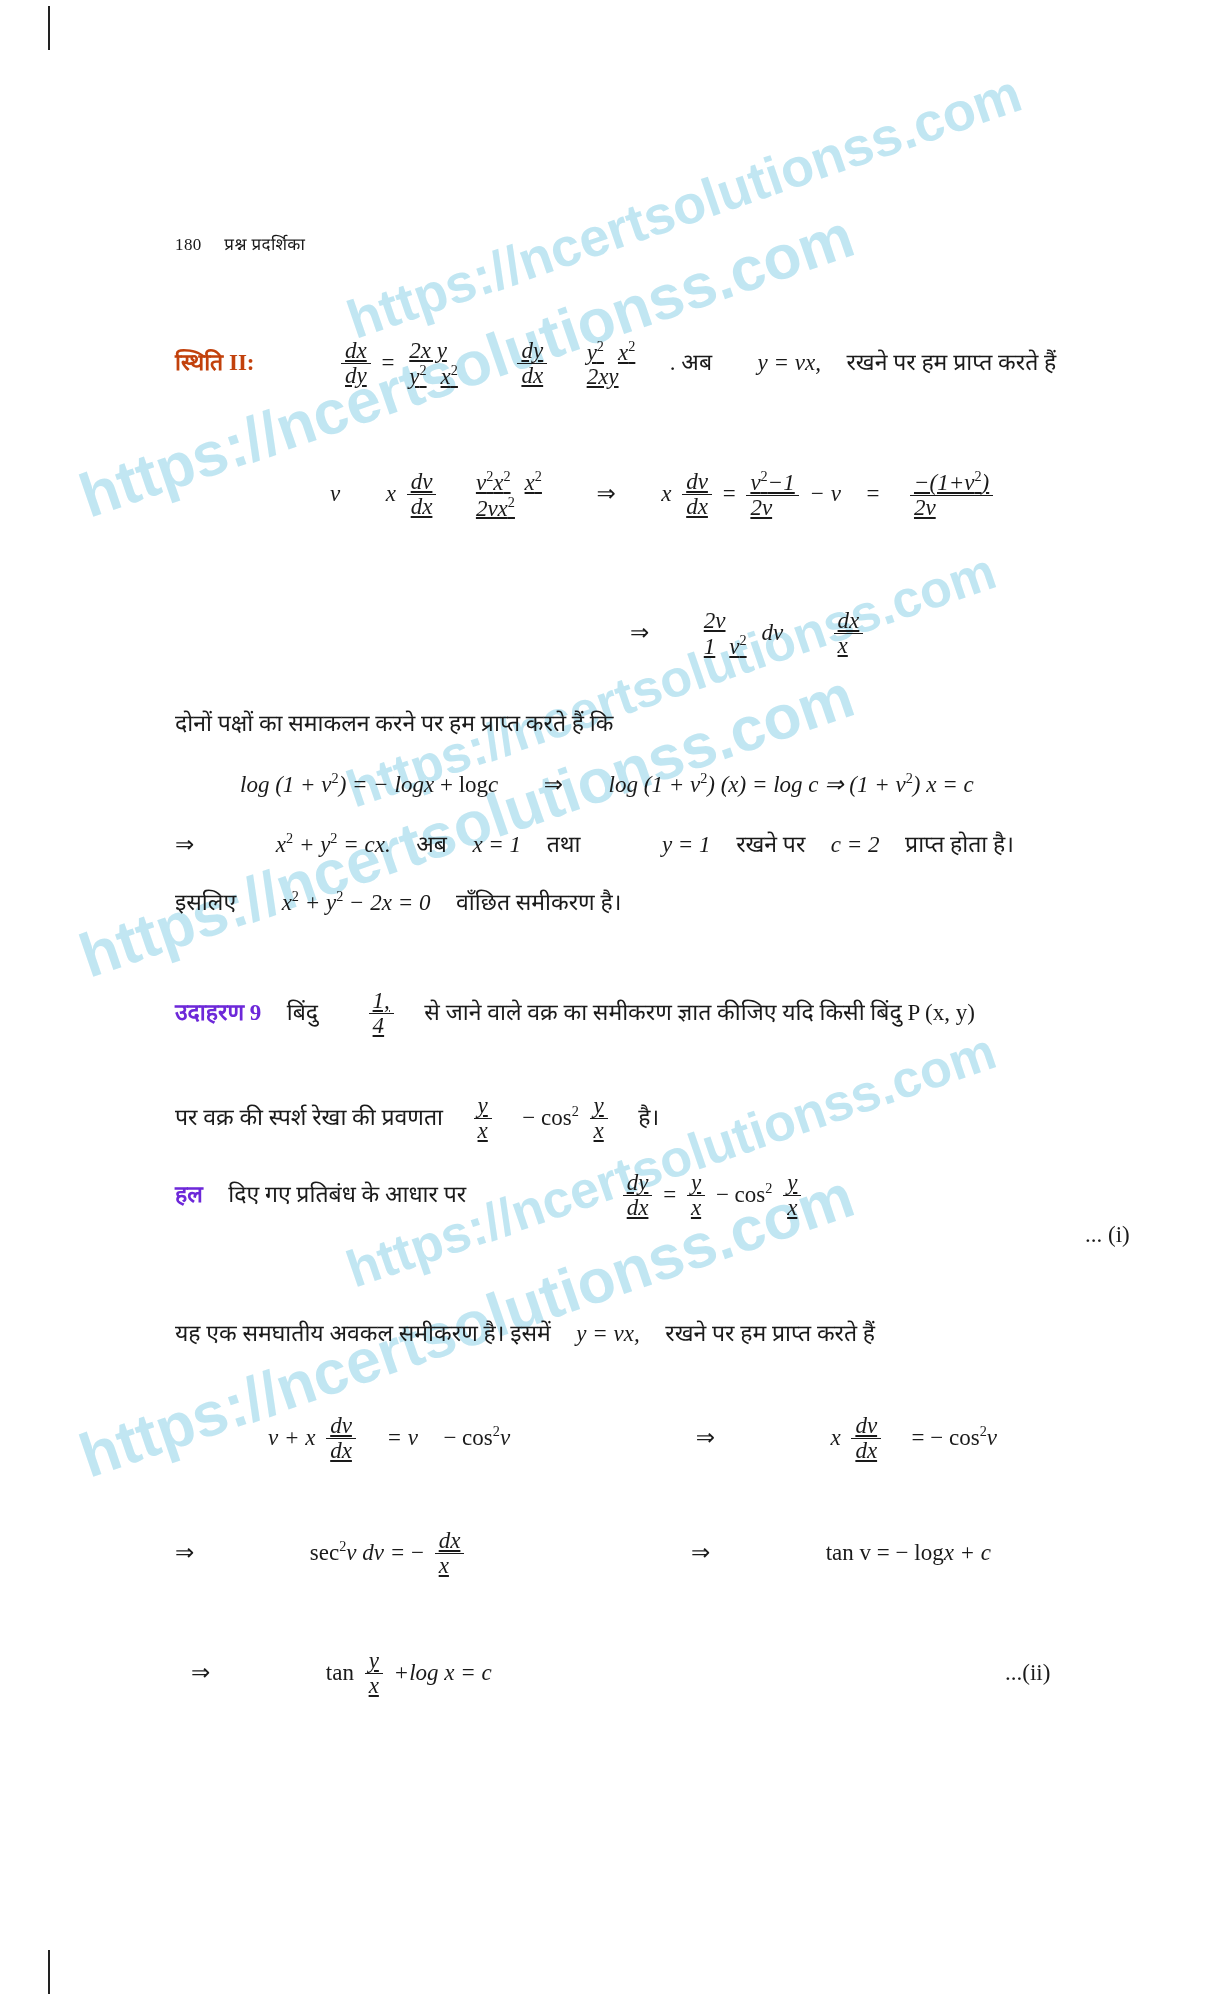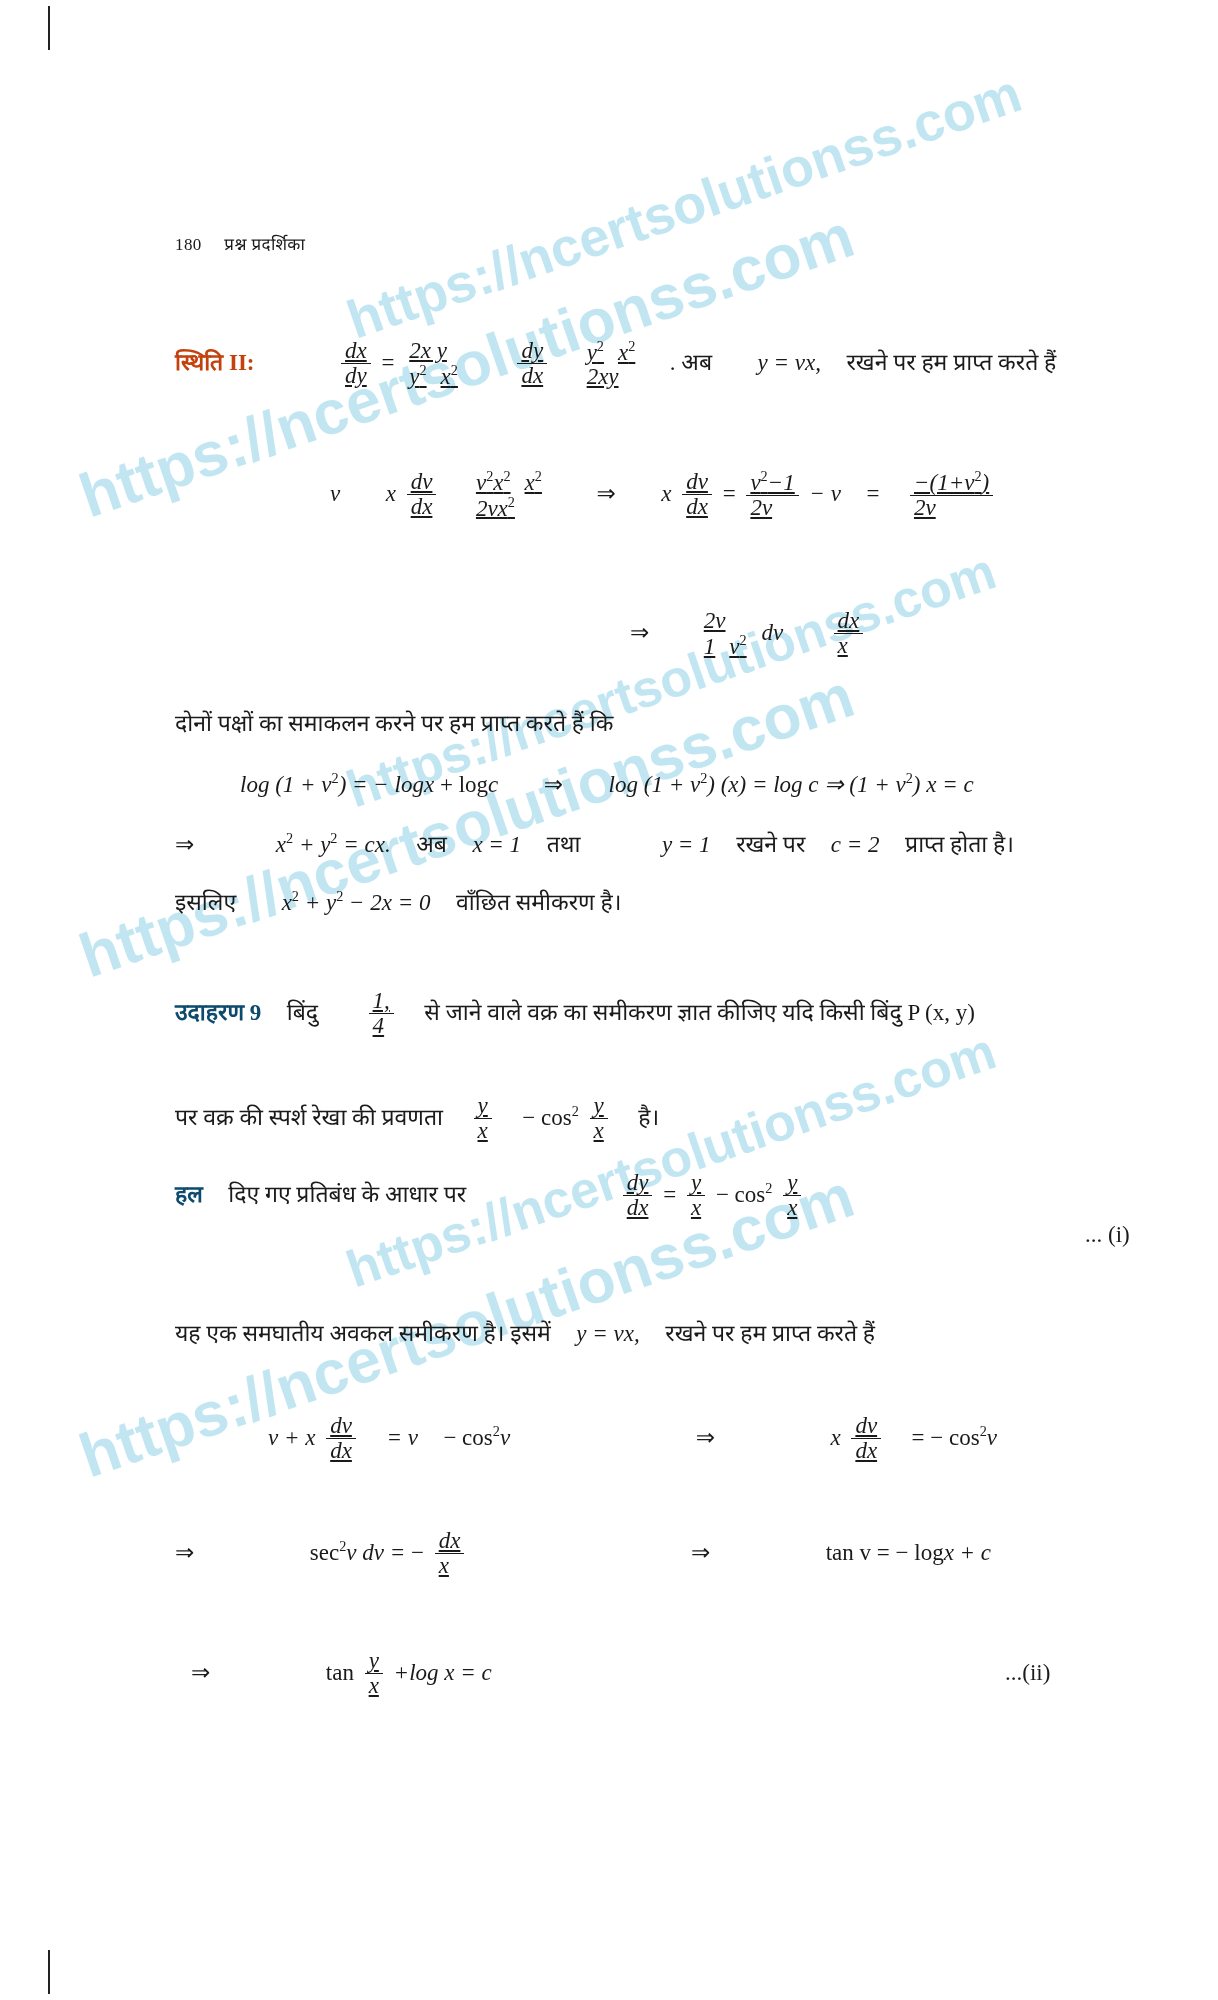--- a/index.html
+++ b/index.html
@@ -67,21 +67,21 @@
     font-size: 23px;
     line-height: 1.25;
     white-space: nowrap;
   }
   .hindi { font-family: "Liberation Serif", serif; }
   .lbl-blue {
     color: #c2410c;
     font-weight: bold;
   }
   .lbl-green {
-    color: #0c4a6e;
+    color: #6d28d9;
     font-weight: bold;
   }
   .math { font-style: italic; font-family: "Liberation Serif", serif; }
   .up { font-style: normal; }
 
   
   .frac {
     display: inline-block;
     vertical-align: middle;
     text-align: left;

